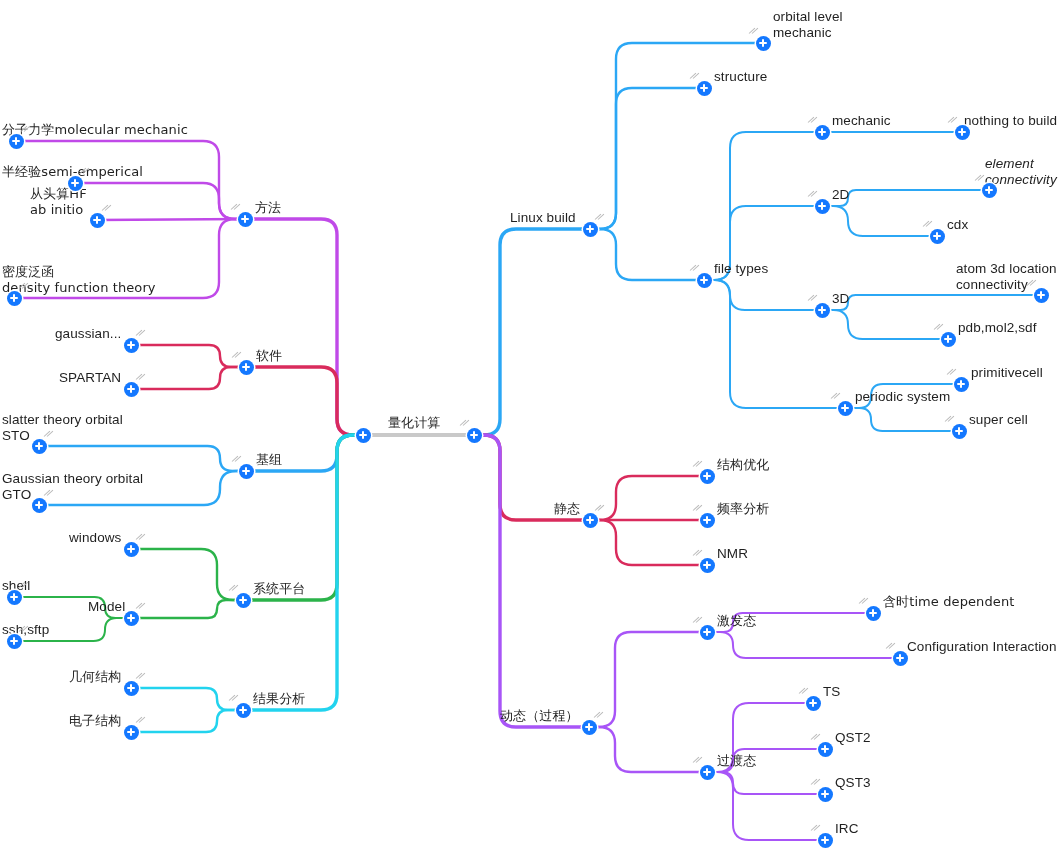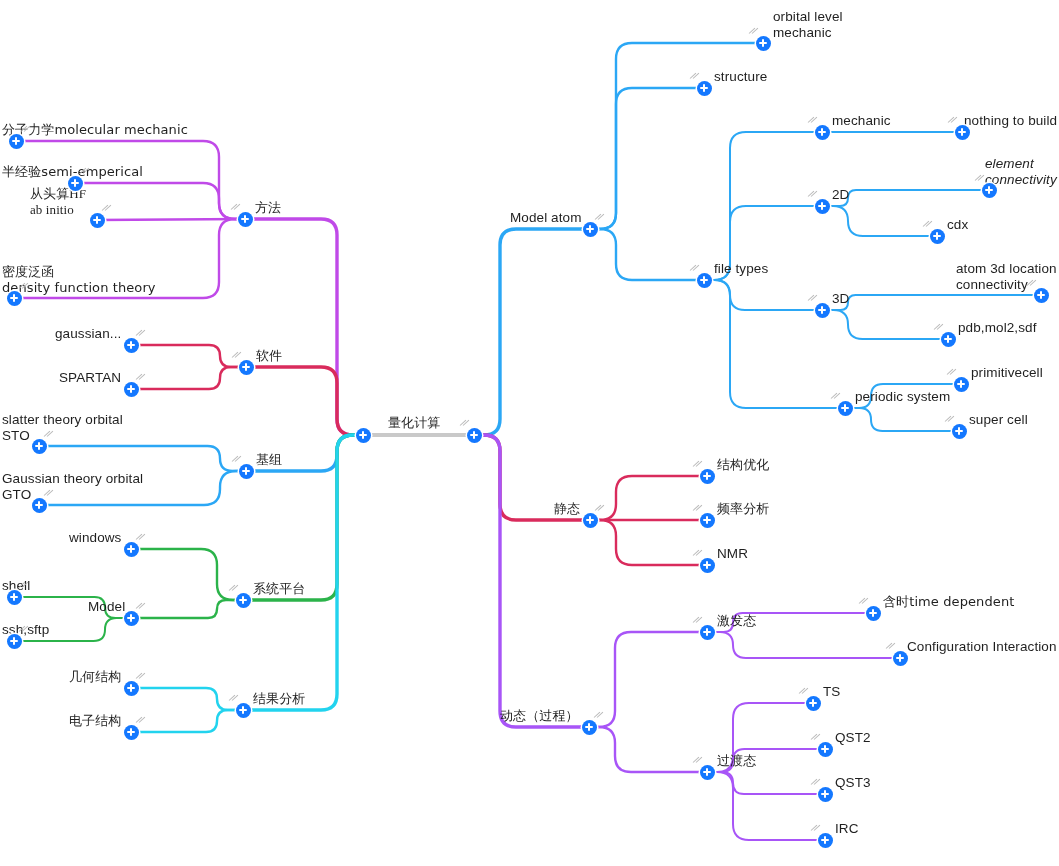--- a/index.html
+++ b/index.html
@@ -83,21 +83,21 @@
       <div class="lbl cjk" style="visibility: visible; left: 2px; top: 122px;">分子力学molecular mechanic</div>
       <div class="hatch" style="left: 21px; top: 131px;">
         <i></i>
         <i></i>
       </div>
       <div class="lbl cjk" style="visibility: visible; left: 2px; top: 164px;">半经验semi-emperical</div>
       <div class="hatch" style="left: 80px; top: 173px;">
         <i></i>
         <i></i>
       </div>
-      <div class="lbl cjk" style="visibility: visible; left: 30px; top: 186px; font-family: Liberation Serif, serif;">从头算HF
+      <div class="lbl cjk" style="visibility: visible; left: 30px; top: 186px;">从头算HF
 ab initio</div>
       <div class="hatch" style="left: 102px; top: 210px;">
         <i></i>
         <i></i>
       </div>
       <div class="lbl cjk" style="visibility: visible; left: 2px; top: 264px;">密度泛函
 density function theory</div>
       <div class="hatch" style="left: 19px; top: 288px;">
         <i></i>
         <i></i>
@@ -167,21 +167,21 @@
       <div class="lbl cjk" style="visibility: visible; left: 69px; top: 669px;">几何结构</div>
       <div class="hatch" style="left: 136px; top: 678px;">
         <i></i>
         <i></i>
       </div>
       <div class="lbl cjk" style="visibility: visible; left: 69px; top: 713px;">电子结构</div>
       <div class="hatch" style="left: 136px; top: 722px;">
         <i></i>
         <i></i>
       </div>
-      <div class="lbl" style="visibility: visible; left: 510px; top: 210px;">Model atom</div>
+      <div class="lbl" style="visibility: visible; left: 510px; top: 210px;">Linux build</div>
       <div class="hatch" style="left: 595px; top: 219px;">
         <i></i>
         <i></i>
       </div>
       <div class="lbl" style="visibility: visible; left: 773px; top: 9px;">orbital level
 mechanic</div>
       <div class="hatch" style="left: 749px; top: 33px;">
         <i></i>
         <i></i>
       </div>

